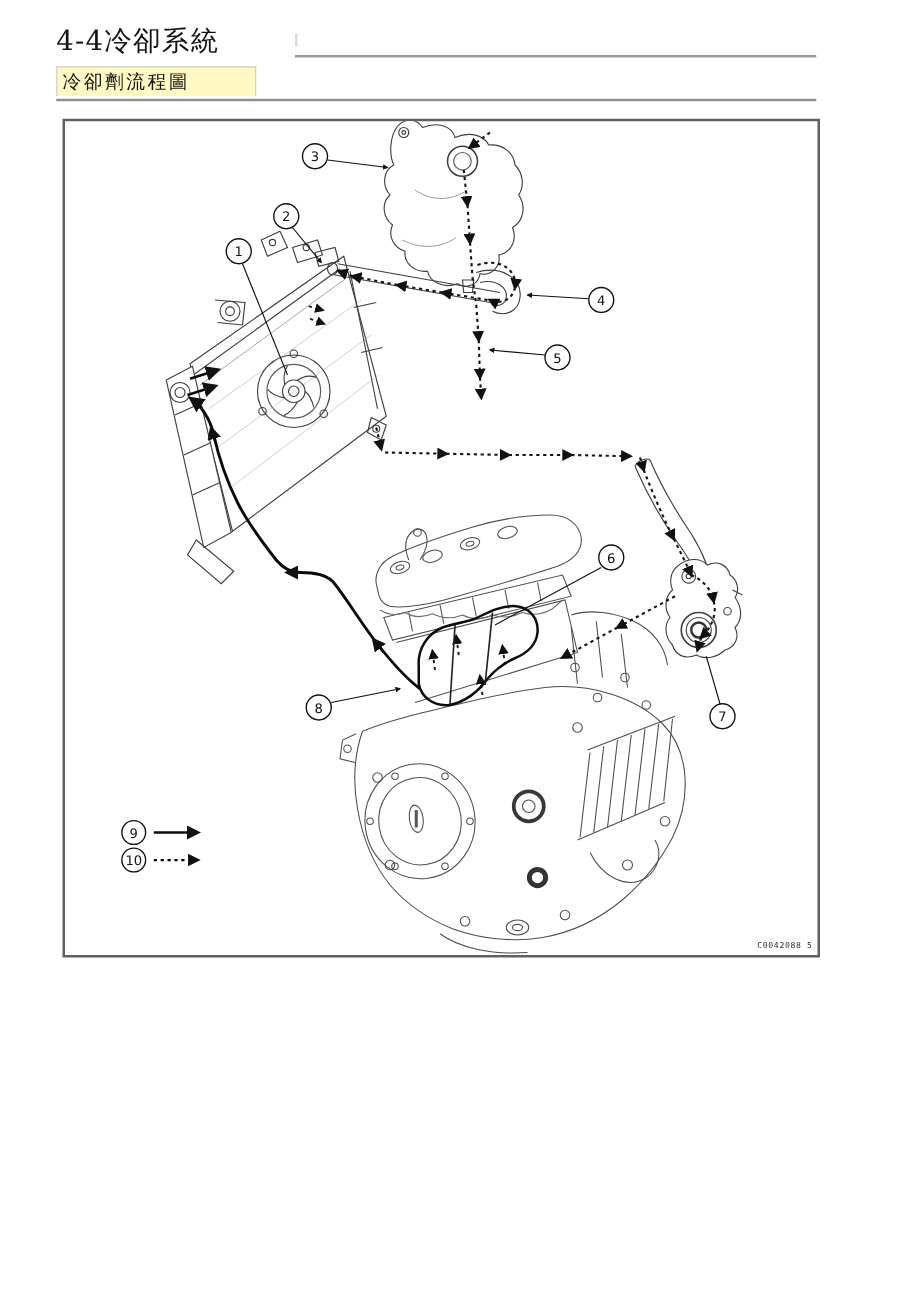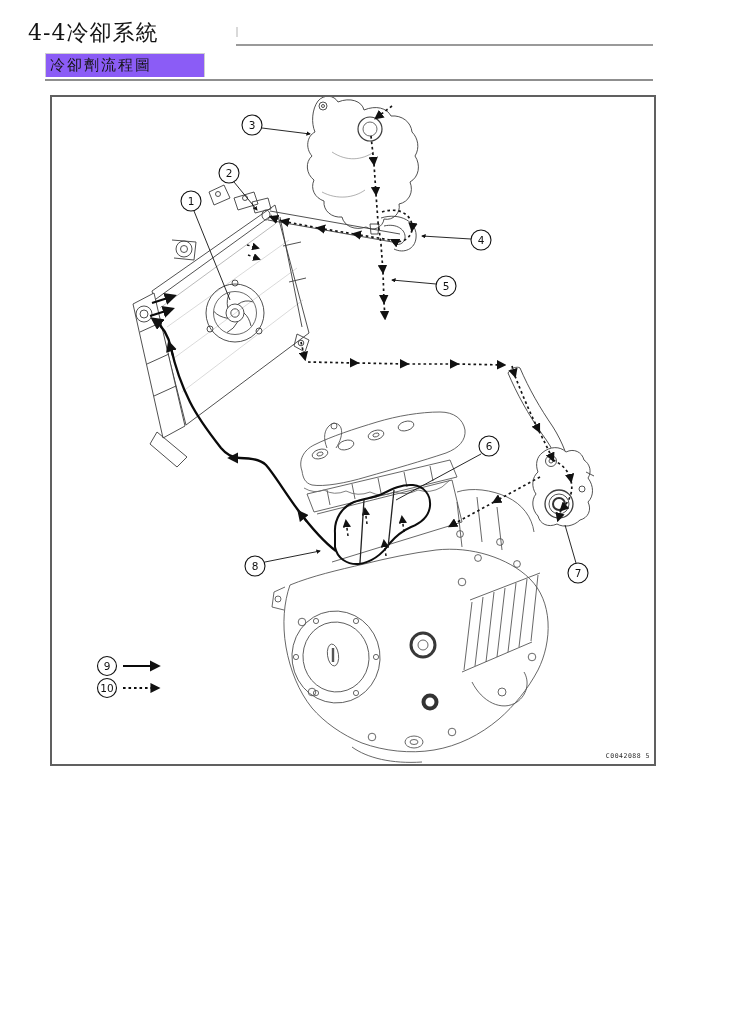--- a/index.html
+++ b/index.html
@@ -1,22 +1,22 @@
 <!DOCTYPE html>
 <html><head>
 <meta charset="utf-8">
 <style>
   html,body{margin:0;padding:0;background:#ffffff;}
   body{width:732px;height:1031px;position:relative;overflow:hidden;
        font-family:"DejaVu Serif","Liberation Serif",serif;color:#111;}
   .abs{position:absolute;}
-  .section-title{left:28px;top:18px;font-size:22px;letter-spacing:1px;color:#141414;}
+  .section-title{left:45px;top:18px;font-size:22px;letter-spacing:1px;color:#141414;}
   .artifact{left:236px;top:27px;width:2px;height:10px;background:#d9d9d9;}
   .header-rule{left:236px;top:44px;width:417px;height:0;border-top:2px solid #9a9a9a;}
-  .subtitle-box{left:45px;top:53px;width:150px;height:21px;background:#8b5cf6;
+  .subtitle-box{left:45px;top:53px;width:150px;height:21px;background:#fef9c3;
                 border:1px solid #cfcfcf;border-bottom:none;
                 font-size:15px;letter-spacing:2px;padding:2px 4px 0 4px;color:#141414;}
   .subtitle-rule{left:45px;top:79px;width:608px;height:0;border-top:2px solid #8f8f8f;}
   .diagram-frame{left:50px;top:95px;width:602px;height:667px;border:2px solid #606060;background:#ffffff;}
   svg{display:block;}
   text.callout-num{font-family:"DejaVu Sans","Liberation Sans",sans-serif;
                    font-size:10.5px;fill:#111;text-anchor:middle;}
   text.fig-code{font-family:"DejaVu Sans Mono","Liberation Mono",monospace;
                 font-size:6.5px;fill:#2b2b2b;text-anchor:end;letter-spacing:.5px;}
 </style>

